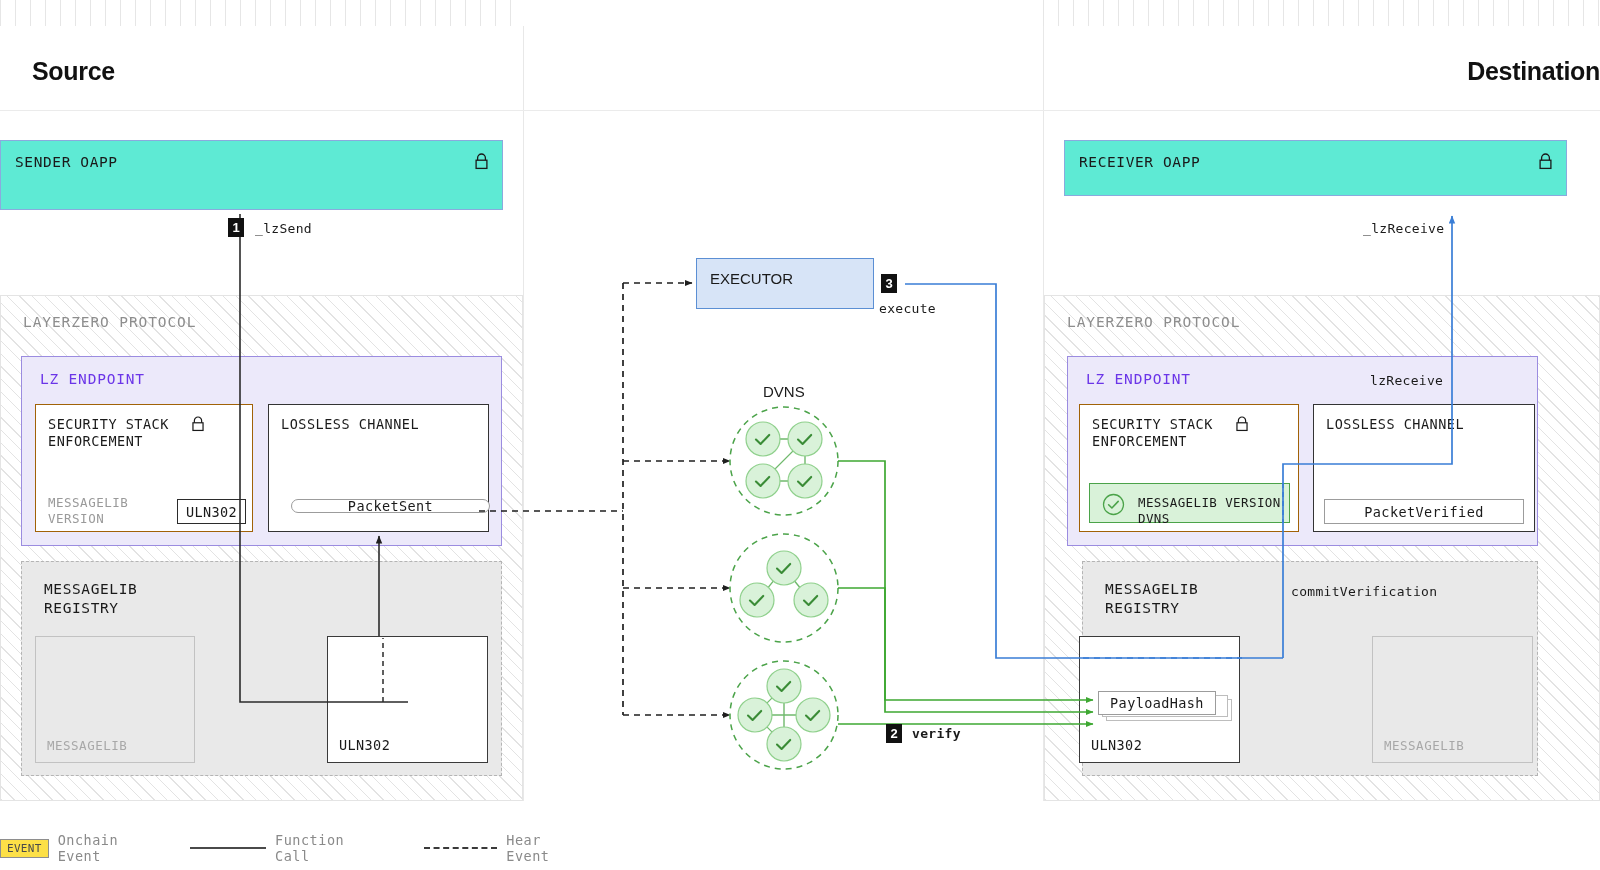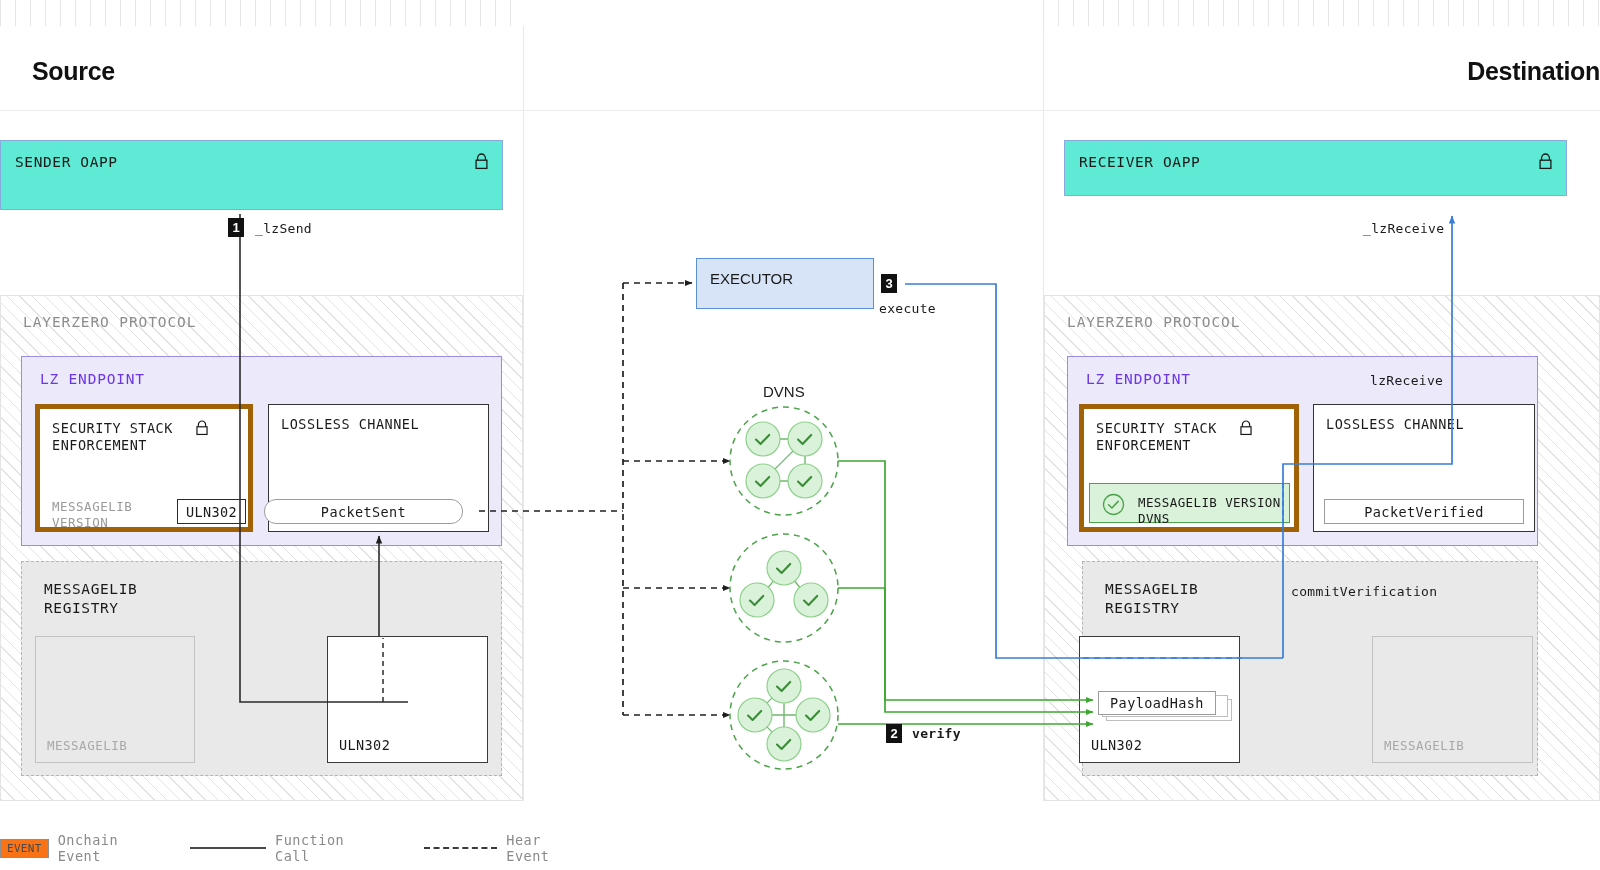--- a/index.html
+++ b/index.html
@@ -70,21 +70,21 @@
     font-size: 14.5px; color: #6b35e8; letter-spacing: 0.8px;
   }
   .endpoint .side-note {
     position: absolute; font-size: 13px; color: #1a1a1a; letter-spacing: 0.3px;
   }
 
   
   .card {
     position: absolute; background: #ffffff;
   }
-  .card.blue-b  { border: 5px solid #a16207; }
+  .card.blue-b  { border: 1px solid #a16207; }
   .card.dark-b  { border: 1px solid #333333; }
   .card .ctitle {
     position: absolute; left: 12px; top: 11px;
     font-size: 13.5px; color: #1a1a1a; letter-spacing: 0.5px;
     line-height: 17px; white-space: pre-line;
   }
   .card .muted {
     position: absolute; left: 12px;
     font-size: 12.5px; color: #9a9a9a; letter-spacing: 0.5px;
     line-height: 16px; white-space: pre-line;
@@ -171,21 +171,21 @@
     position: absolute; font-size: 13px; color: #1a1a1a; letter-spacing: 0.3px;
   }
 
   
   .legend { position: absolute; left: 0; top: 832px; height: 24px; }
   .legend-item {
     position: absolute; display: flex; align-items: center; gap: 9px;
     font-size: 13.5px; color: #8a8a8a; letter-spacing: 0.5px;
   }
   .legend-evt {
-    border: 1px solid #8e8e8e; background: #f97316; color: #4a4a4a;
+    border: 1px solid #8e8e8e; background: #fde047; color: #4a4a4a;
     font-size: 11px; padding: 2px 6px; letter-spacing: 0.3px;
   }
   .legend-solid { width: 96px; height: 0; border-top: 2.5px solid #4a4a4a; }
   .legend-dash  { width: 96px; height: 0; border-top: 2.5px dashed #3a3a3a; }
 
   svg.overlay {
     position: absolute; left: 0; top: 0; width: 1600px; height: 870px;
     pointer-events: none;
   }
 </style>
@@ -232,21 +232,21 @@
       </svg>
     </span>
     <span class="muted" style="top:90px;">MESSAGELIB
 VERSION</span>
   </div>
   <div class="badge" style="left:177px;top:499px;width:69px;height:25px;">ULN302</div>
 
   <div class="card dark-b" style="left:268px;top:404px;width:221px;height:128px;">
     <span class="ctitle">LOSSLESS CHANNEL</span>
   </div>
-  <div class="evt" style="left:264px;top:499px;width:199px;height:25px;border-radius:12px;">PacketSent</div>
+  <div class="evt" style="left:291px;top:499px;width:199px;height:14px;border-radius:12px;">PacketSent</div>
 
   <div class="registry" style="left:21px;top:561px;width:481px;height:215px;">
     <span class="rtitle">MESSAGELIB
 REGISTRY</span>
   </div>
   <div class="slot" style="left:35px;top:636px;width:160px;height:127px;">
     <span class="slbl">MESSAGELIB</span>
   </div>
   <div class="uln" style="left:327px;top:636px;width:161px;height:127px;">
     <span class="ulbl">ULN302</span>

